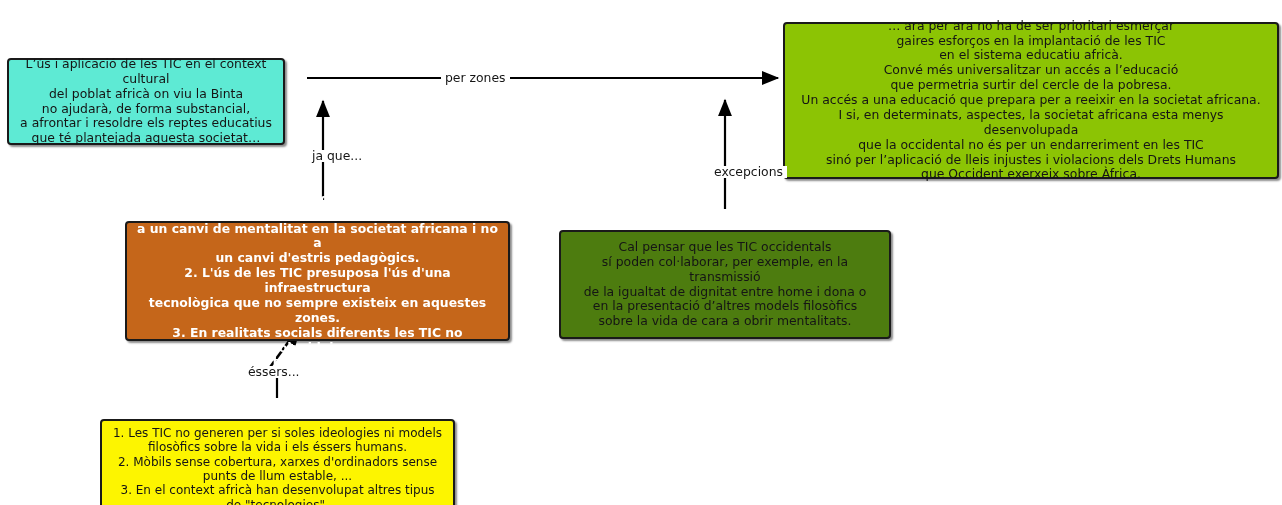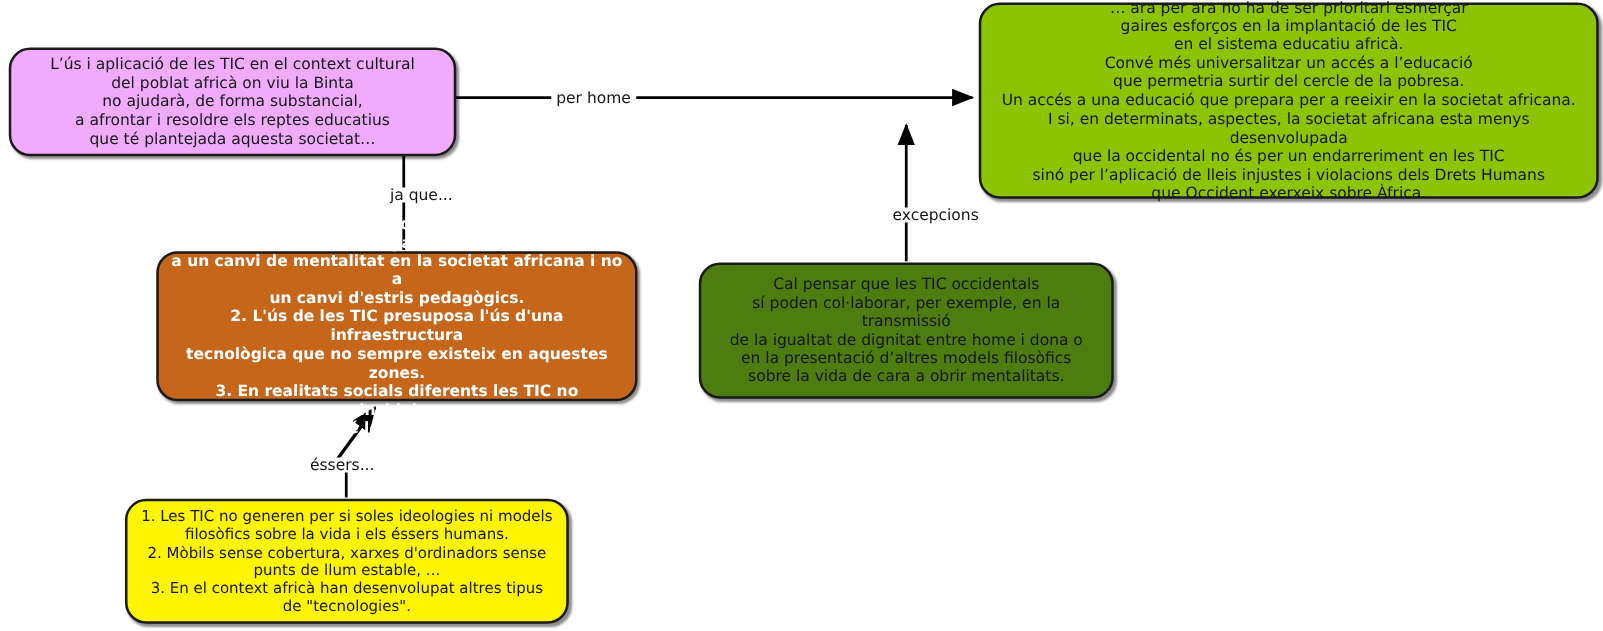--- a/index.html
+++ b/index.html
@@ -17,36 +17,37 @@
   #canvas {
     position: absolute;
     left: 0; top: 0;
     width: 1282px;
     height: 505px;
   }
   .node {
     position: absolute;
     box-sizing: border-box;
     border: 2px solid #1a1a1a;
-    border-radius: 17px;
+    border-radius: 4px;
     display: flex;
     align-items: center;
     justify-content: center;
     text-align: center;
     line-height: 1.20;
     white-space: pre-line;
     box-shadow: 2px 2px 2px rgba(0,0,0,0.45);
     z-index: 3;
+    margin-top: 20px;
   }
 
   
   #node-premise {
     left: 7px;  top: 38px;
-    width: 358px; height: 87px;
-    background: #f0abfc;
+    width: 278px; height: 87px;
+    background: #5eead4;
     color: #151515;
     font-size: 12.4px;
     padding: 2px 8px;
   }
   #node-conclusion {
     left: 783px; top: 2px;
     width: 496px; height: 157px;
     background: #8cc404;
     color: #151515;
     font-size: 12.4px;
@@ -153,19 +154,19 @@
 en la presentació d’altres models filosòfics
 sobre la vida de cara a obrir mentalitats.</div>
 
 <div class="node" id="node-evidence">1. Les TIC no generen per si soles ideologies ni models
 filosòfics sobre la vida i els éssers humans.
 2. Mòbils sense cobertura, xarxes d'ordinadors sense
 punts de llum estable, ...
 3. En el context africà han desenvolupat altres tipus
 de "tecnologies".</div>
 
-<div class="edge-label" id="label-per-tant">per home</div>
+<div class="edge-label" id="label-per-tant">per zones</div>
 
 <div class="edge-label" id="label-ja-que">ja que...</div>
 
 <div class="edge-label" id="label-excepcions">excepcions</div>
 
 <div class="edge-label" id="label-perque">éssers...</div>
 
 </body></html>

